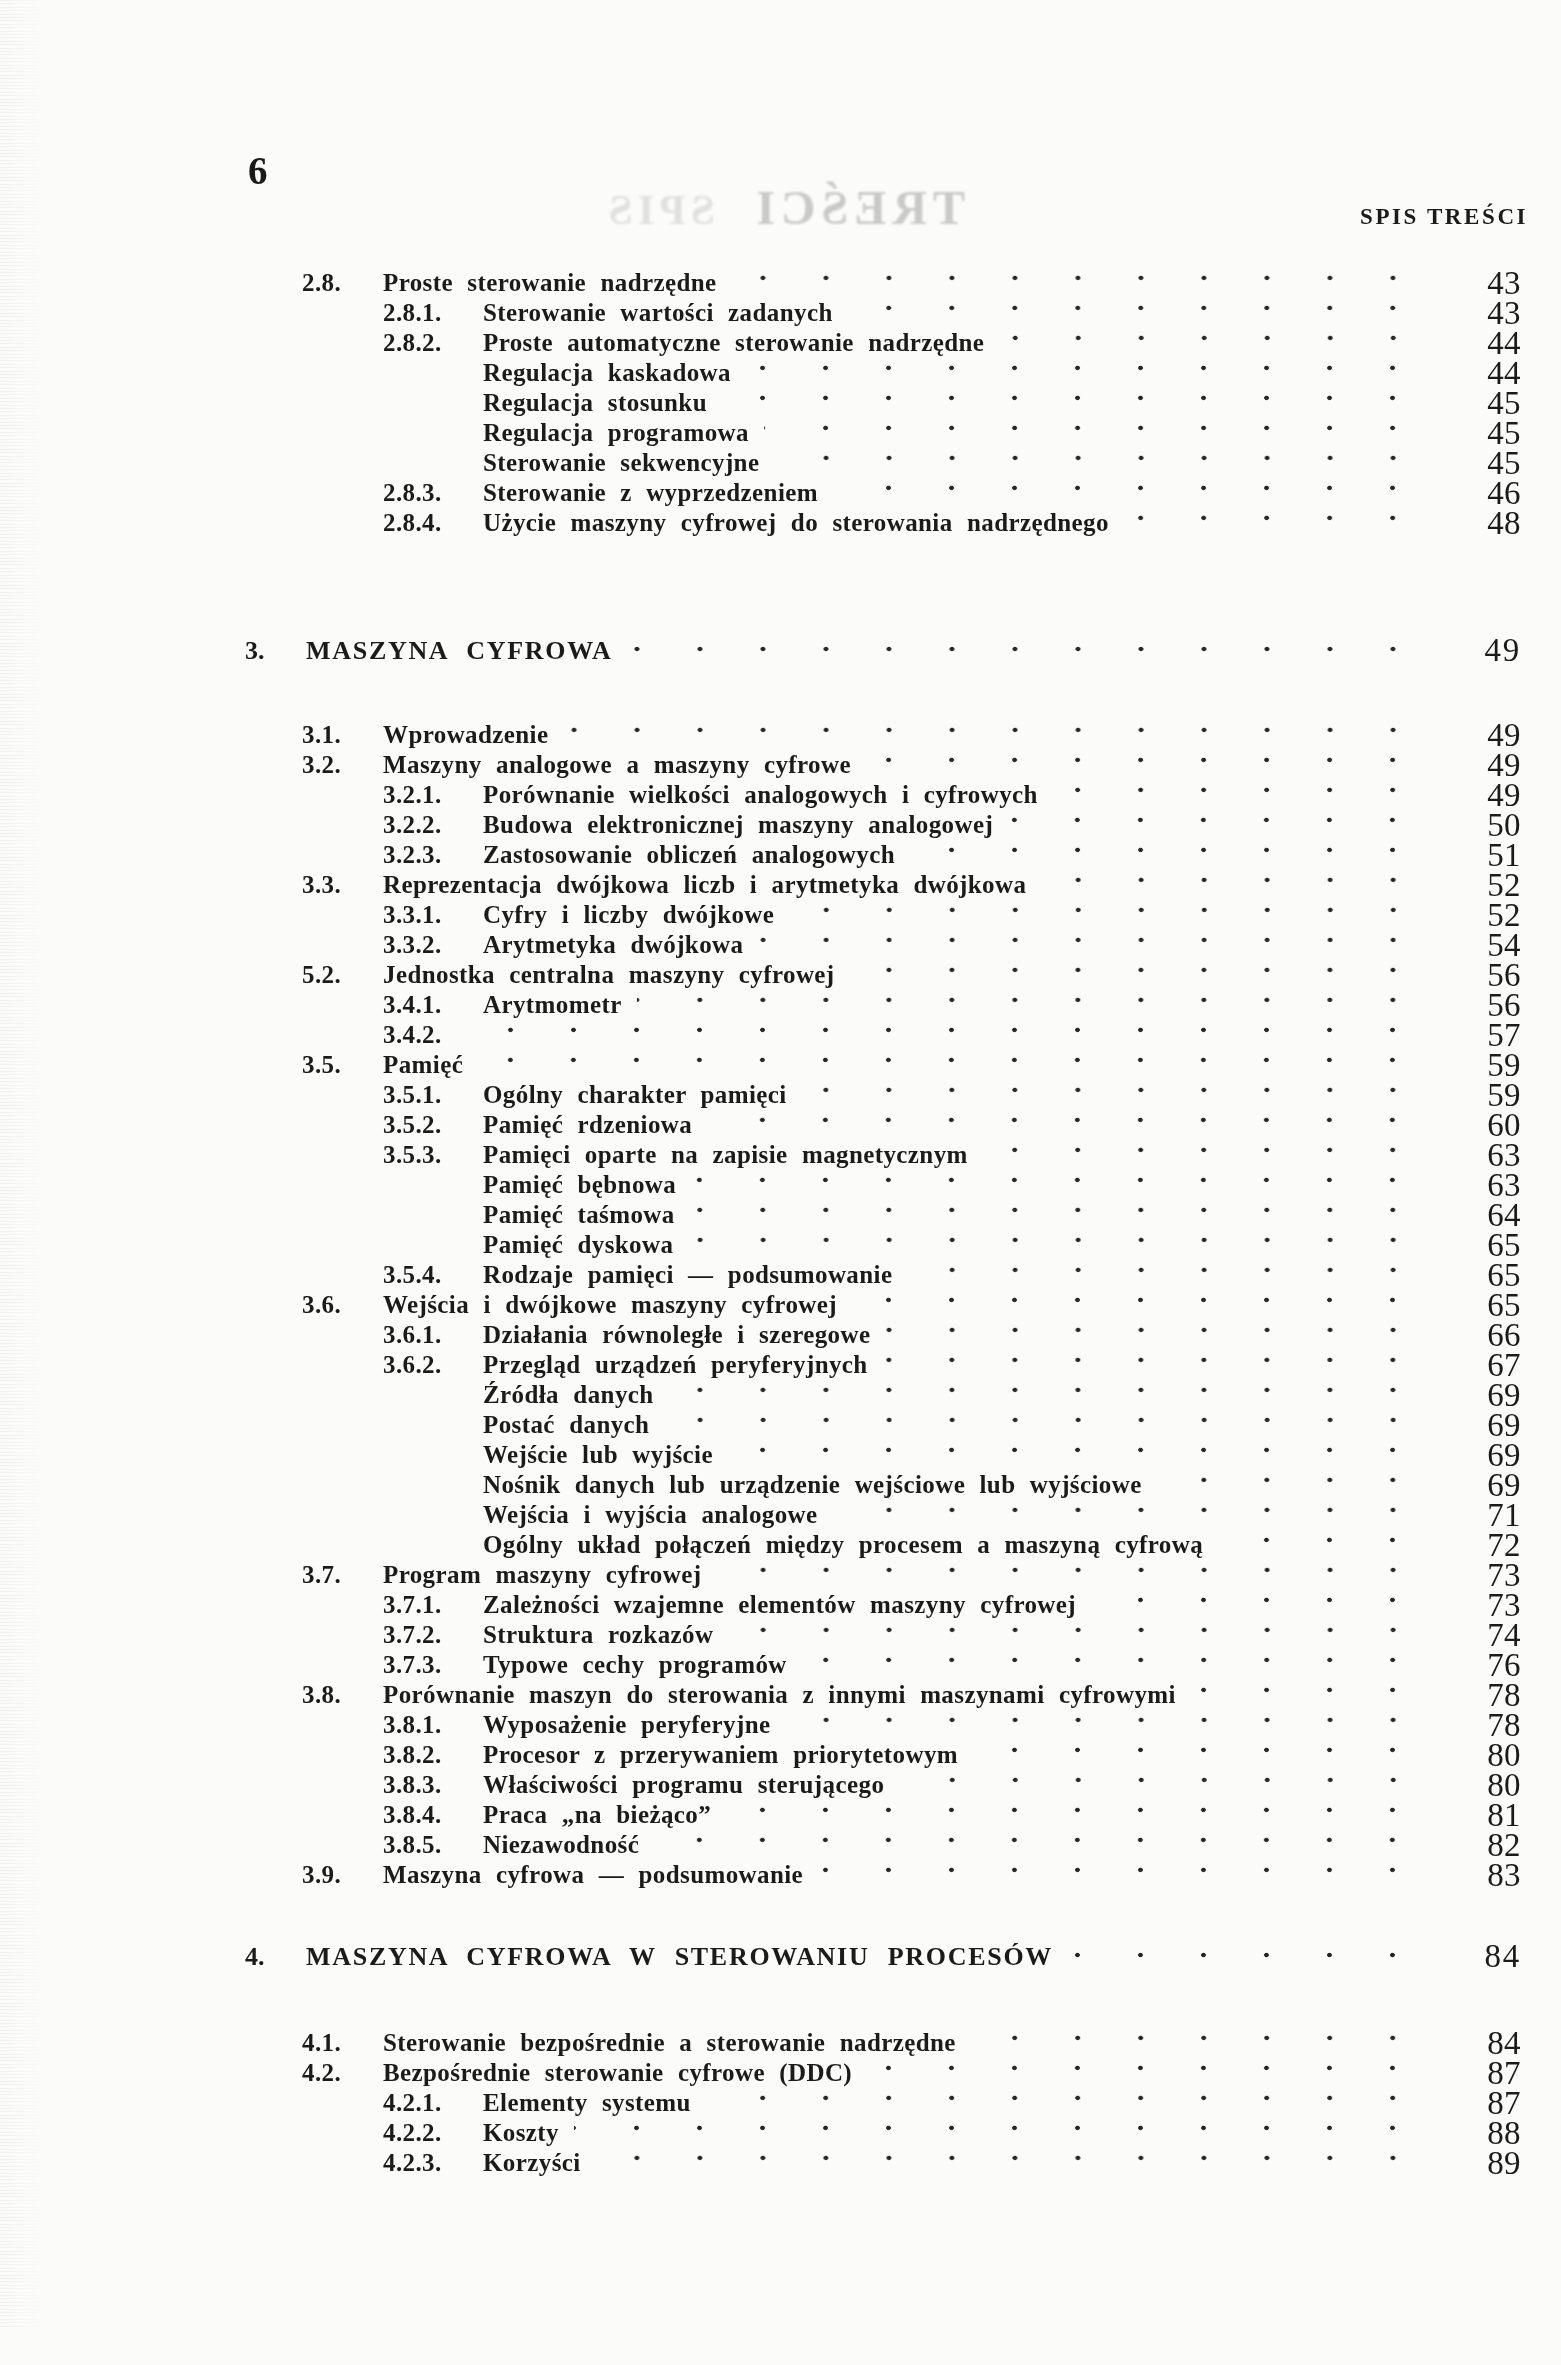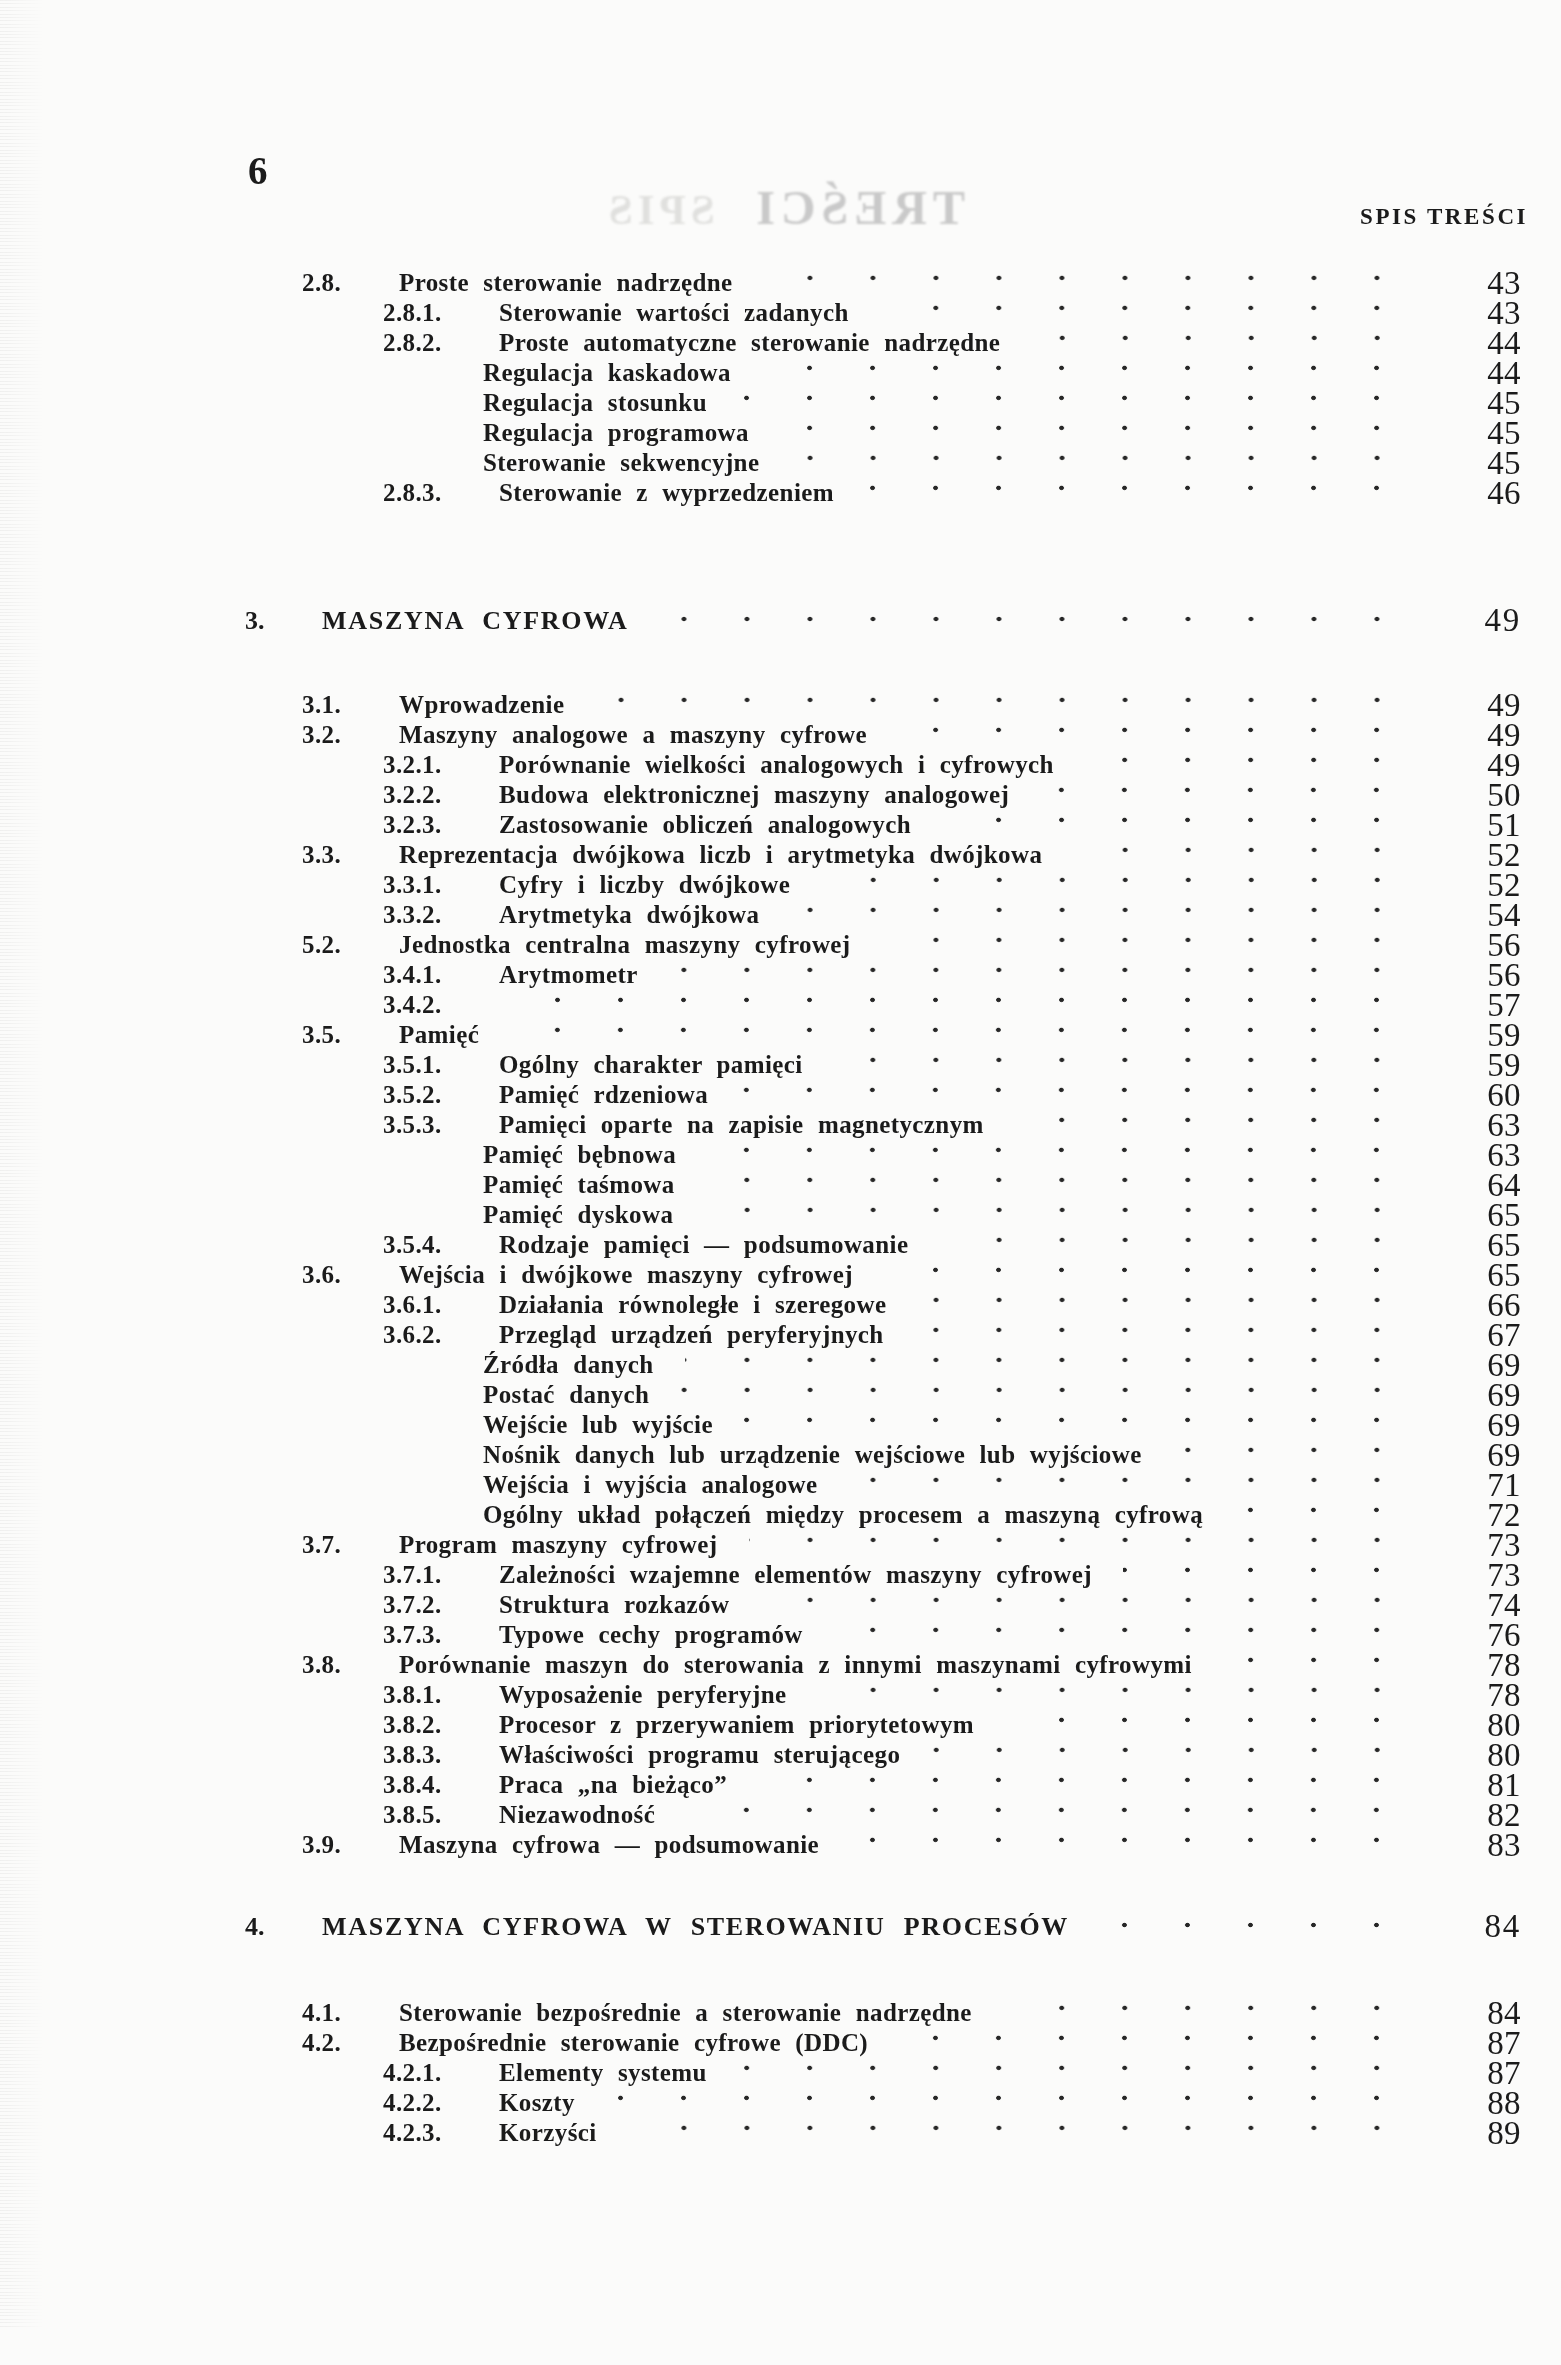--- a/index.html
+++ b/index.html
@@ -42,21 +42,20 @@
   .ghost .g2{font-size:43px;letter-spacing:5.1px;color:#e0e0de;margin-left:32px;}
   .toc{
     position:absolute;left:0;top:268px;right:0;
   }
   .row{
     display:flex;align-items:flex-end;
     height:30px;line-height:30px;
     font-size:25px;font-weight:bold;
     letter-spacing:0.4px;word-spacing:7.7px;
     white-space:nowrap;
-    gap:16px;
   }
   .row .num{flex:0 0 auto;}
   .row.lvl2 .num{margin-left:302px;min-width:81px;}
   .row.lvl3 .num{margin-left:383px;min-width:100px;}
   .row.lvl4 .title{margin-left:483px;}
   .row .title{flex:0 0 auto;}
   .leader{
     flex:1 1 auto;
     align-self:stretch;
     margin:0 18.7px 0 15.3px;
@@ -133,20 +132,26 @@
       <span class="title">Sterowanie sekwencyjne</span>
       <span class="leader"></span>
       <span class="page-col">45</span>
     </div>
     <div class="row lvl3">
       <span class="num">2.8.3.</span>
       <span class="title">Sterowanie z wyprzedzeniem</span>
       <span class="leader"></span>
       <span class="page-col">46</span>
     </div>
+    <div class="row lvl3">
+      <span class="num">2.8.4.</span>
+      <span class="title">Użycie maszyny cyfrowej do sterowania nadrzędnego</span>
+      <span class="leader"></span>
+      <span class="page-col">48</span>
+    </div>
     <div class="row heading gap-a">
       <span class="num">3.</span>
       <span class="title">MASZYNA CYFROWA</span>
       <span class="leader"></span>
       <span class="page-col">49</span>
     </div>
     <div class="row lvl2 gap-b">
       <span class="num">3.1.</span>
       <span class="title">Wprowadzenie</span>
       <span class="leader"></span>

